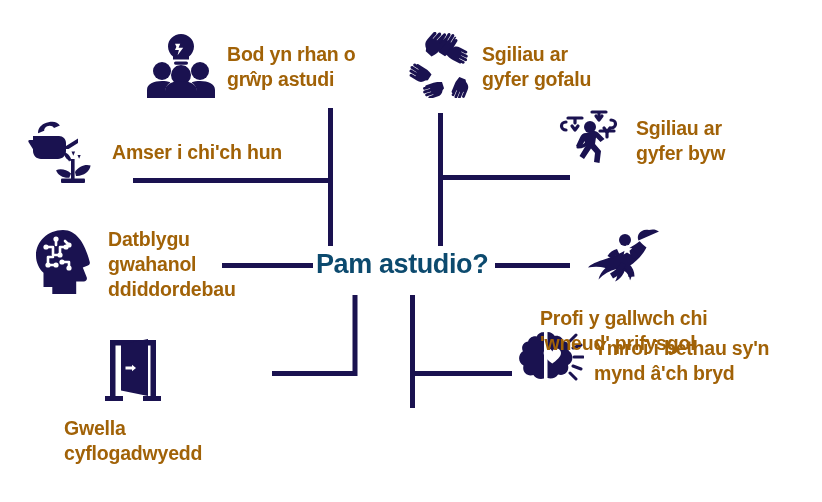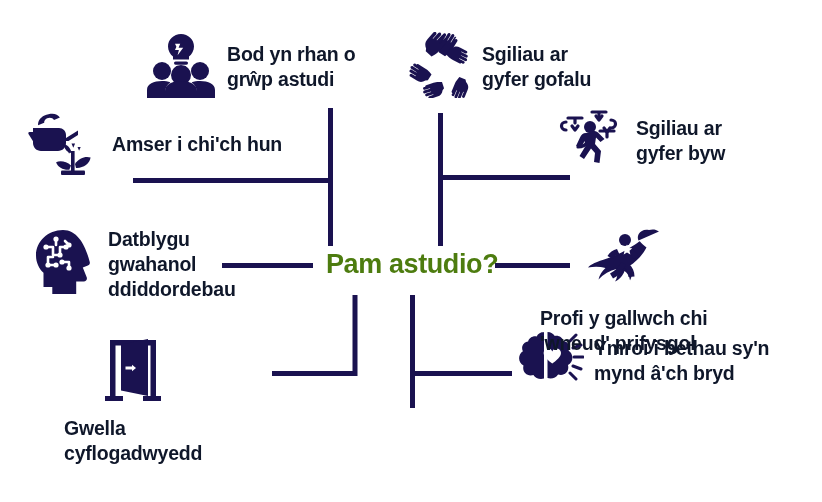--- a/index.html
+++ b/index.html
@@ -6,26 +6,26 @@
   body{
     width:822px;height:502px;background:#ffffff;
     font-family:"Liberation Sans", sans-serif;
     overflow:hidden;position:relative;
   }
   #stage{position:absolute;inset:0;width:822px;height:502px;}
 
   .node{position:absolute;display:flex;align-items:center;gap:10px;}
   .ico{flex:0 0 auto;display:block;}
   .lbl{
-    color:#0f172a;font-weight:bold;font-size:19.5px;line-height:1.28;
+    color:#a16207;font-weight:bold;font-size:19.5px;line-height:1.28;
     white-space:pre-line;letter-spacing:-0.2px;
   }
   #hub{
-    position:absolute;left:326px;top:251px;
-    color:#4d7c0f;font-weight:bold;font-size:27px;line-height:1;
+    position:absolute;left:316px;top:251px;
+    color:#0c4a6e;font-weight:bold;font-size:27px;line-height:1;
     letter-spacing:-0.4px;white-space:nowrap;
   }
   svg.lines{position:absolute;left:0;top:0;width:822px;height:502px;}
 </style>
 </head>
 <body>
 
 <div id="stage">
 
   <svg class="lines" viewBox="0 0 822 502" xmlns="http://www.w3.org/2000/svg">
@@ -62,21 +62,21 @@
         <circle cx="36" cy="45" r="10"></circle>
         <path d="M2 68v-8c0-6.1 6.7-9 15-9 3.1 0 6 .4 8.4 1.2C22 54.6 20.4 57.7 20.4 61v7z"></path>
         <path d="M70 68v-8c0-6.1-6.7-9-15-9-3.1 0-6 .4-8.4 1.2 3.4 2.4 5 5.5 5 8.8v7z"></path>
         <path d="M20 68v-7c0-6.7 7.2-10 16-10s16 3.3 16 10v7z"></path>
       </svg>
     </span>
     <span class="lbl">Bod yn rhan o
 grŵp astudi</span>
   </div>
 
-  <div class="node" style="left:28px;top:107px;gap:10px;">
+  <div class="node" style="left:28px;top:115px;gap:10px;">
     <span class="ico">
       <svg width="74" height="70" viewBox="0 0 74 70" xmlns="http://www.w3.org/2000/svg" fill="#1a1250">
         <path d="M16.5 8.5c-4.6 2.1-6.7 6.1-6.4 9.8l6.1-2.6c-.2-1.7 1-3.5 3-4.4 2.6-1.2 5.6-.4 6.8 1.8l5.9-2.5C29.3 5.9 22.9 5.6 16.5 8.5z"></path>
         <path d="M5 21h26c3.9 0 7 3.1 7 7v3l12-7.5v4.4L40.5 34H38v2c0 4.4-3.6 8-8 8H13c-4.4 0-8-3.6-8-8z"></path>
         <path d="M5 25H1.5c-1 0-1.5 1-1 1.9l4.5 7.4z"></path>
         <path d="M43.5 36.5l1.8 4.2 1.8-4.2zM49.5 40l1.6 3.8 1.6-3.8zM39.5 43l1.6 3.8 1.6-3.8z"></path>
         <path d="M43 58.5c-4.6-4.4-11.1-5-14.9-3.3 1.8 5 7.2 8.1 13.2 7.6z"></path>
         <path d="M47 57c3.8-6.2 11-8.1 15.6-6.4-1.1 6.5-7.6 10.8-14.6 10.3z"></path>
         <path d="M43.2 45.6c-.5-4.6-4.1-7.9-7.4-8.3.2 4 2.7 7.4 6.2 8.6z"></path>
         <rect x="43" y="44" width="3.6" height="20"></rect>

